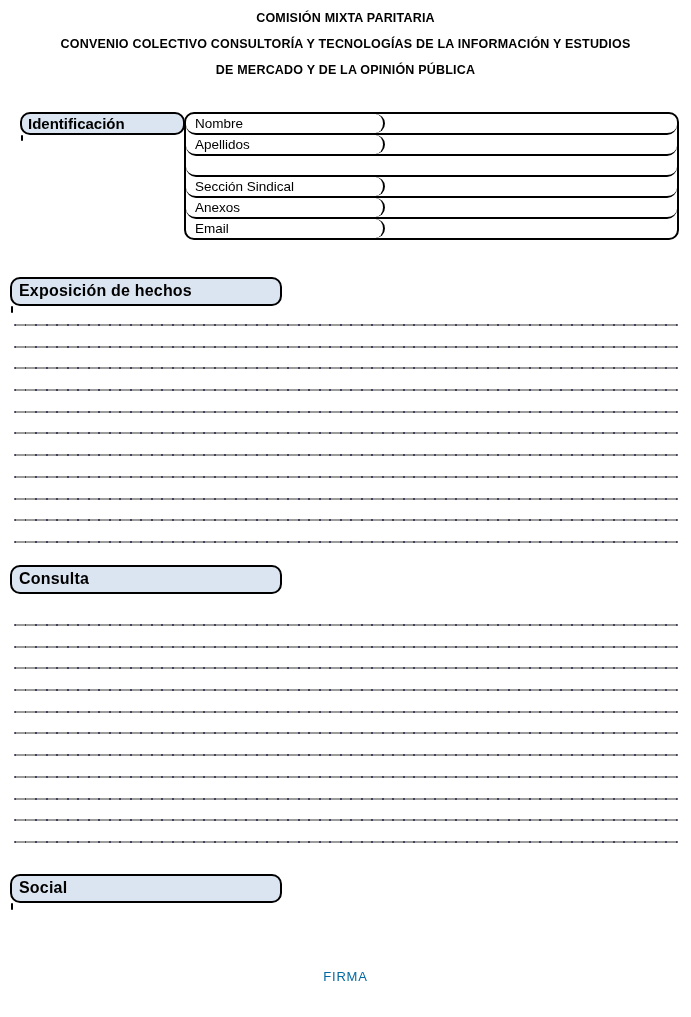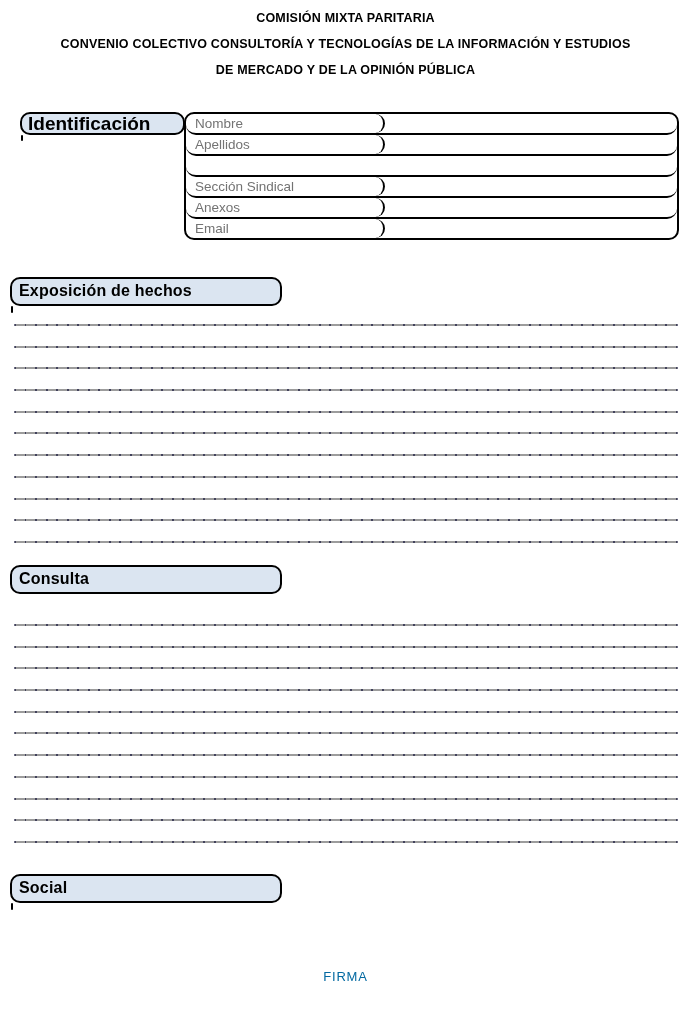--- a/index.html
+++ b/index.html
@@ -14,32 +14,32 @@
   .titles {
     position:absolute; top:5px; left:0; width:100%;
     text-align:center; font-weight:bold; font-size:12.5px;
     line-height:26px; letter-spacing:.2px; color:#000;
   }
 
   
   .id-cell {
     position:absolute; left:20px; top:112px; width:165px; height:23px;
     background:var(--fill,#dbe5f1); border:2px solid var(--border,#000);
-    font-weight:bold; font-size:19px; line-height:19px; padding-left:6px;
+    font-weight:bold; font-size:15px; line-height:19px; padding-left:6px;
   }
   .id-table {
     position:absolute; left:184px; top:112px; width:495px; height:128px;
     border:2px solid var(--border,#000);
     display:flex; flex-direction:column; background:#fff;
   }
   .id-row { flex:1; display:flex; border-bottom:2px solid var(--border,#000); }
   .id-row:last-child { border-bottom:none;text-align:right; }
   .id-label {
     width:199px; border-right:2px solid var(--border,#000);
-    font-size:13.5px; padding-left:9px; display:flex; align-items:center; color:#737373;
+    font-size:13.5px; padding-left:9px; display:flex; align-items:center; color:#000000;
   }
   .id-value { flex:1; }
 
   
   .section-box {
     position:absolute; left:10px; width:272px; height:29px;
     background:var(--fill,#dbe5f1); border:2px solid var(--border,#000);
     font-weight:bold; font-size:16px; line-height:24px; padding-left:7px;
     letter-spacing:.2px; color:#000000;
   }

